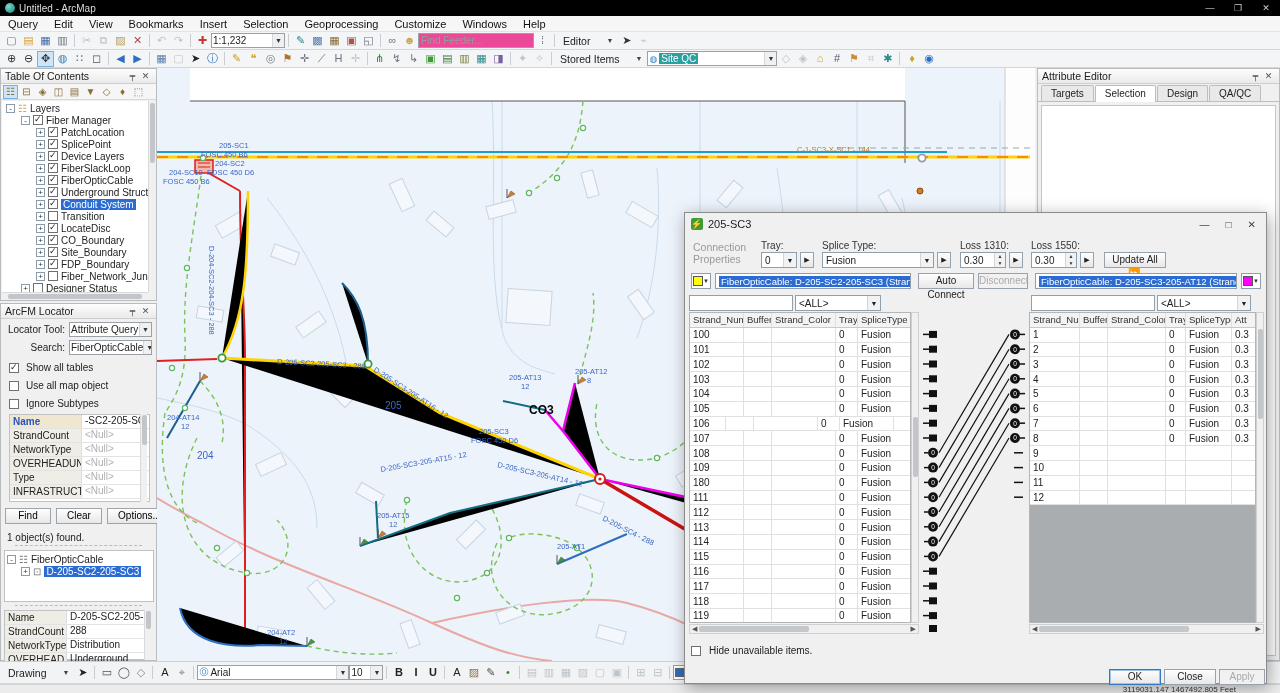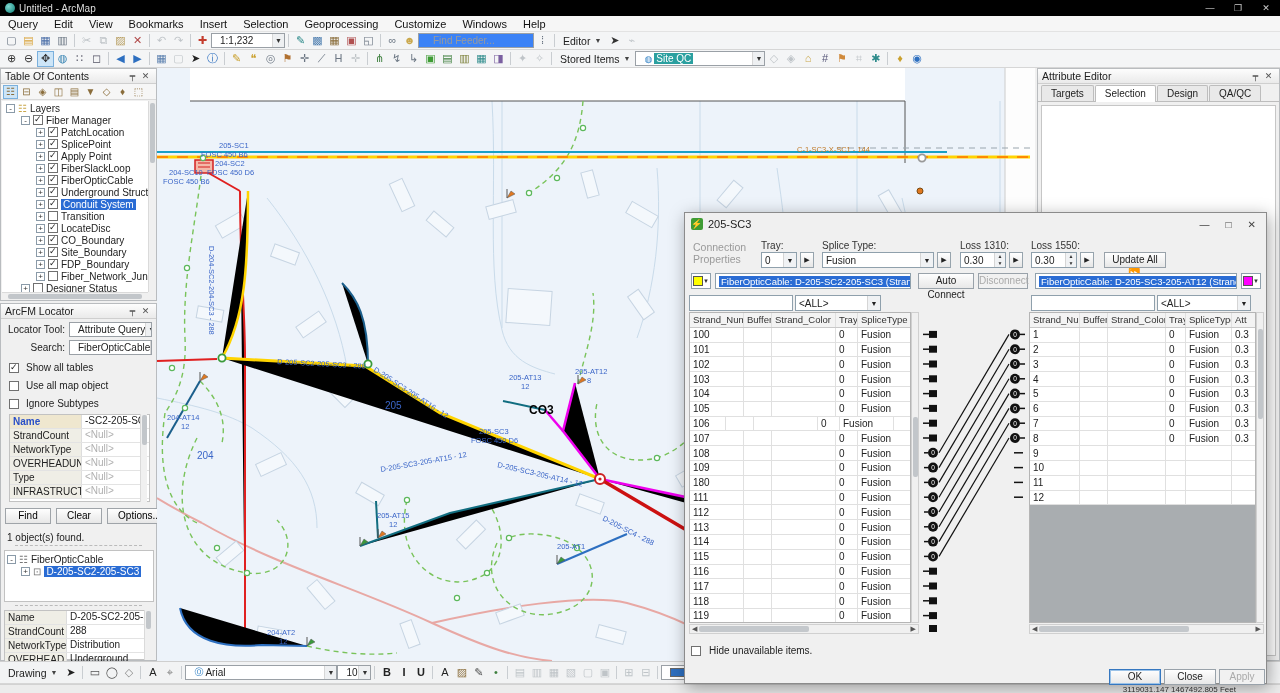--- a/index.html
+++ b/index.html
@@ -12,27 +12,27 @@
   .winbtn{width:28px;display:flex;align-items:center;justify-content:center;font-size:9px;color:#ccc}
   .menubar{position:absolute;left:0;top:16px;right:0;height:16px;background:#f6f6f6;display:flex;align-items:center;border-bottom:1px solid #e3e3e3}
   .menu-item{padding:0 8px;color:#111}
   .tb{position:absolute;left:0;right:0;display:flex;align-items:center;background:#f4f5f6;border-bottom:1px solid #d6d6d6;padding-left:3px}
   #tb1{top:32px;height:18px}
   #tb2{top:50px;height:18px}
   .icon{width:17px;height:16px;display:inline-flex;align-items:center;justify-content:center;font-size:11px;line-height:1;color:#55606a;flex:none;border:1px solid transparent}
   .icon.pressed{background:#cde5f7;border-color:#7ab0dd}
   .icon.dim{color:#bfc4c8}
   .sep{width:1px;height:13px;background:#c9cdd1;margin:0 3px;flex:none}
-  .combo{height:15px;background:#fff;border:1px solid #9aa0a6;display:flex;align-items:center;font-size:10px;padding-left:8px;flex:none;white-space:nowrap;overflow:hidden}
+  .combo{height:15px;background:#fff;border:1px solid #9aa0a6;display:flex;align-items:center;font-size:10px;padding-left:1px;flex:none;white-space:nowrap;overflow:hidden}
   .combo .arr{margin-left:auto;width:12px;height:100%;display:flex;align-items:center;justify-content:center;font-size:7px;color:#333;background:#eef0f2;border-left:1px solid #d7d7d7;flex:none}
   .combo .cicon{font-size:9px;margin-right:2px;color:#2d7fc4}
   .combo .sel{background:#2ba0a0;color:#fff;padding:0 2px}
-  .tbinput{height:15px;border:1px solid #9aa0a6;background:#3b82f6;font-size:10px;padding:0 14px;font-family:"Liberation Sans",sans-serif}
+  .tbinput{height:15px;border:1px solid #9aa0a6;background:#ec4899;font-size:10px;padding:0 2px;font-family:"Liberation Sans",sans-serif}
   .tbinput::placeholder{color:#9a9a9a}
-  .menudrop{font-size:10.5px;color:#222;padding:0 5px;display:flex;align-items:center;gap:4px;flex:none}
+  .menudrop{font-size:10.5px;color:#222;padding:0 5px;display:flex;align-items:center;gap:16px;flex:none}
   .menudrop .da{font-size:7px;color:#444}
   
   .panel{position:absolute;background:#f0f0f0;border:1px solid #b9bcbf}
   #toc{left:0;top:68px;width:157px;height:233px}
   #locator{left:0;top:303px;width:157px;height:358px}
   #attred{left:1037px;top:68px;width:243px;height:593px;z-index:5}
   .phead{height:15px;display:flex;align-items:center;padding:0 4px;font-size:10.5px;color:#222;background:linear-gradient(#fdfdfd,#eaeaea);border-bottom:1px solid #cfcfcf}
   .phead .hbtn{margin-left:auto;font-size:9px;color:#555;width:13px;text-align:center}
   .phead .hbtn+.hbtn{margin-left:0}
   .toc-tools{height:16px;display:flex;align-items:center;gap:1px;padding:0 2px;border-bottom:1px solid #d9d9d9;background:#f6f6f6}
@@ -257,21 +257,21 @@
         <span class="tlabel">PatchLocation</span>
       </div>
       <div class="trow" style="padding-left: 34px;">
         <span class="exp">+</span>
         <span class="cb on"></span>
         <span class="tlabel">SplicePoint</span>
       </div>
       <div class="trow" style="padding-left: 34px;">
         <span class="exp">+</span>
         <span class="cb on"></span>
-        <span class="tlabel">Apply Point</span>
+        <span class="tlabel">Device Layers</span>
       </div>
       <div class="trow" style="padding-left: 34px;">
         <span class="exp">+</span>
         <span class="cb on"></span>
         <span class="tlabel">FiberSlackLoop</span>
       </div>
       <div class="trow" style="padding-left: 34px;">
         <span class="exp">+</span>
         <span class="cb on"></span>
         <span class="tlabel">FiberOpticCable</span>

